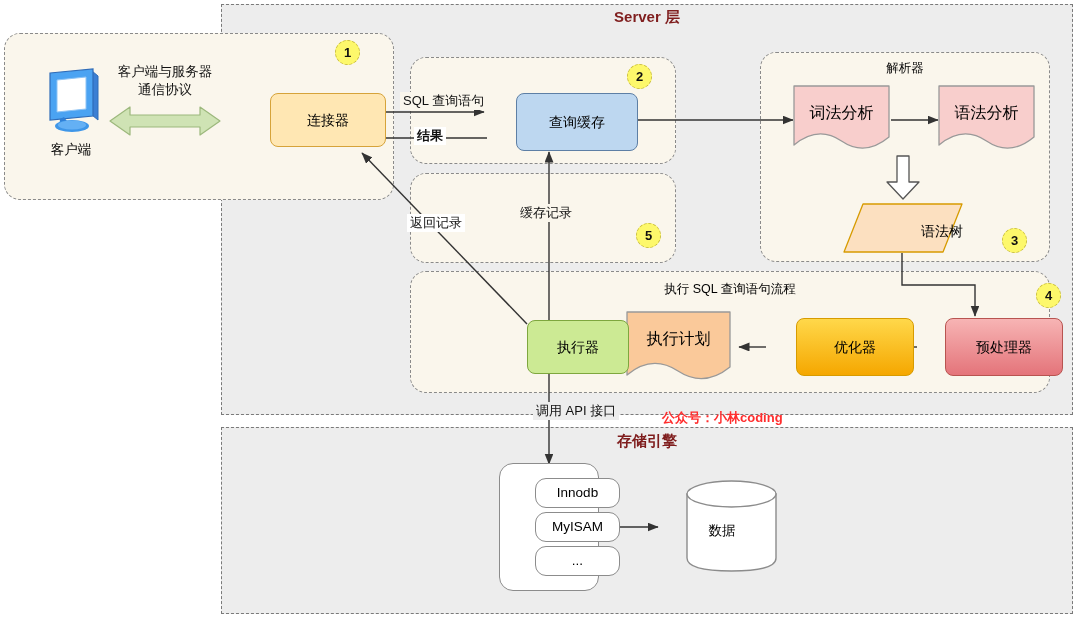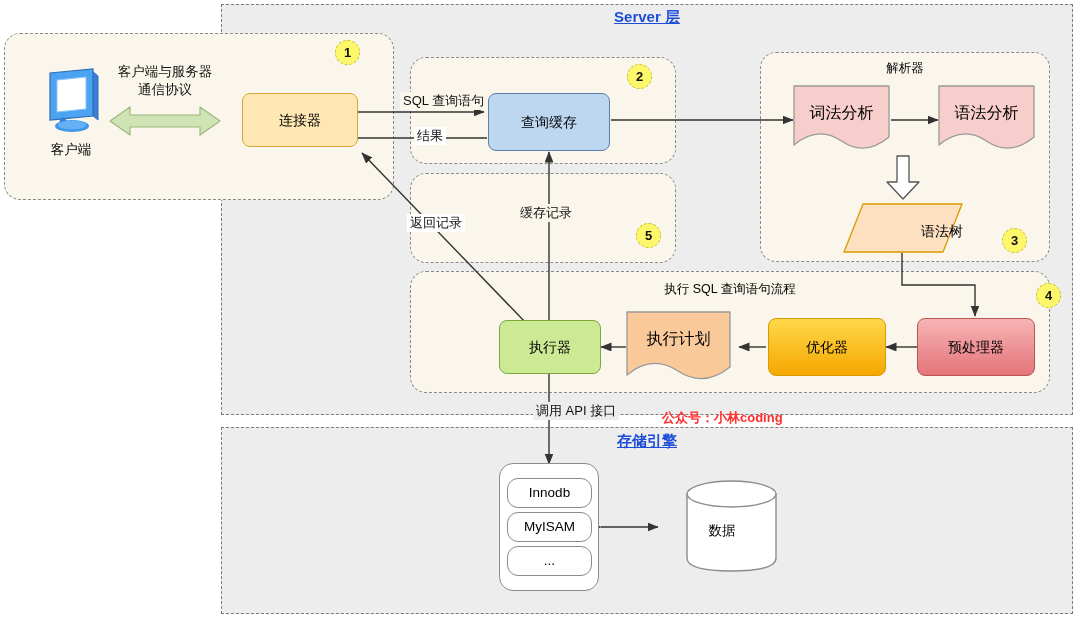--- a/index.html
+++ b/index.html
@@ -3,29 +3,29 @@
 <meta charset="utf-8">
 <style>
   html,body{margin:0;padding:0;background:#ffffff;}
   body{width:1080px;height:618px;position:relative;overflow:hidden;
        font-family:"Liberation Sans","DejaVu Sans",sans-serif;color:#000;}
   .stage{position:absolute;left:0;top:0;width:1080px;height:618px;}
   .abs{position:absolute;box-sizing:border-box;}
 
   
   .region{background:#ededed;border:1.5px dashed #7a7a7a;}
-  .region-title{font-size:15px;font-weight:bold;text-align:center;color:#1d4ed8;text-decoration:underline;}
+  .region-title{font-size:15px;font-weight:bold;text-align:center;color:#7f1d1d;}
 
   
   .group{background:#faf6ec;border:1.4px dashed #8a8a8a;border-radius:16px;}
   .group-title{font-size:12.5px;text-align:center;color:#000000;}
 
   
   .node{display:flex;align-items:center;justify-content:center;
-        font-size:14px;border-radius:8px;text-align:center;line-height:1.2;}
+        font-size:14px;border-radius:8px;text-align:center;line-height:1.2;margin-left:28px;}
   .n-connector{background:#ffe7b3;border:1.4px solid #d6a33a;}
   .n-cache{background:#bdd7f0;border:1.4px solid #5d7fa5;}
   .n-exec{background:#ccea94;border:1.4px solid #7ea73e;}
   .n-opt{background:linear-gradient(180deg,#ffd84a 0%,#f5a700 100%);border:1.4px solid #d79b00;}
   .n-pre{background:linear-gradient(180deg,#f7b4b4 0%,#e4747a 100%);border:1.4px solid #b85450;}
   .n-plain{background:#ffffff;border:1.4px solid #8c8c8c;border-radius:11px;font-size:13.5px;}
   .n-engine{background:#ffffff;border:1.6px solid #8c8c8c;border-radius:14px;}
 
   
   .doc{position:absolute;}
@@ -209,21 +209,21 @@
 
   <div class="abs" style="left:676px;top:480px;width:92px;height:92px;padding-left:10px;">
     <svg width="92" height="92" viewBox="0 0 92 92">
       <path d="M1,14 L1,78 Q1,91 45.5,91 Q90,91 90,78 L90,14 Z" fill="#ffffff" stroke="#8c8c8c" stroke-width="1.4"></path>
       <ellipse cx="45.5" cy="14" rx="44.5" ry="13" fill="#ffffff" stroke="#8c8c8c" stroke-width="1.4"></ellipse>
     </svg>
     <span style="position:absolute;left:0;right:0;top:42px;text-align:center;font-size:13.5px;">数据</span>
   </div>
 
   <div class="elabel onbeige" style="left:400px;top:92px;">SQL 查询语句</div>
-  <div class="elabel" style="left:414px;top:127px;">结果</div>
+  <div class="elabel" style="left:414px;top:127px;font-weight:bold;">结果</div>
   <div class="elabel onbeige" style="left:517px;top:204px;">缓存记录</div>
   <div class="elabel" style="left:407px;top:214px;">返回记录</div>
   <div class="elabel ongray" style="left:502px;top:402px;margin-left:31px;">调用 API 接口</div>
 
   <div class="abs badge" style="left:335px;top:40px;">
     <span>1</span>
   </div>
   <div class="abs badge" style="left:627px;top:64px;">
     <span>2</span>
   </div>

